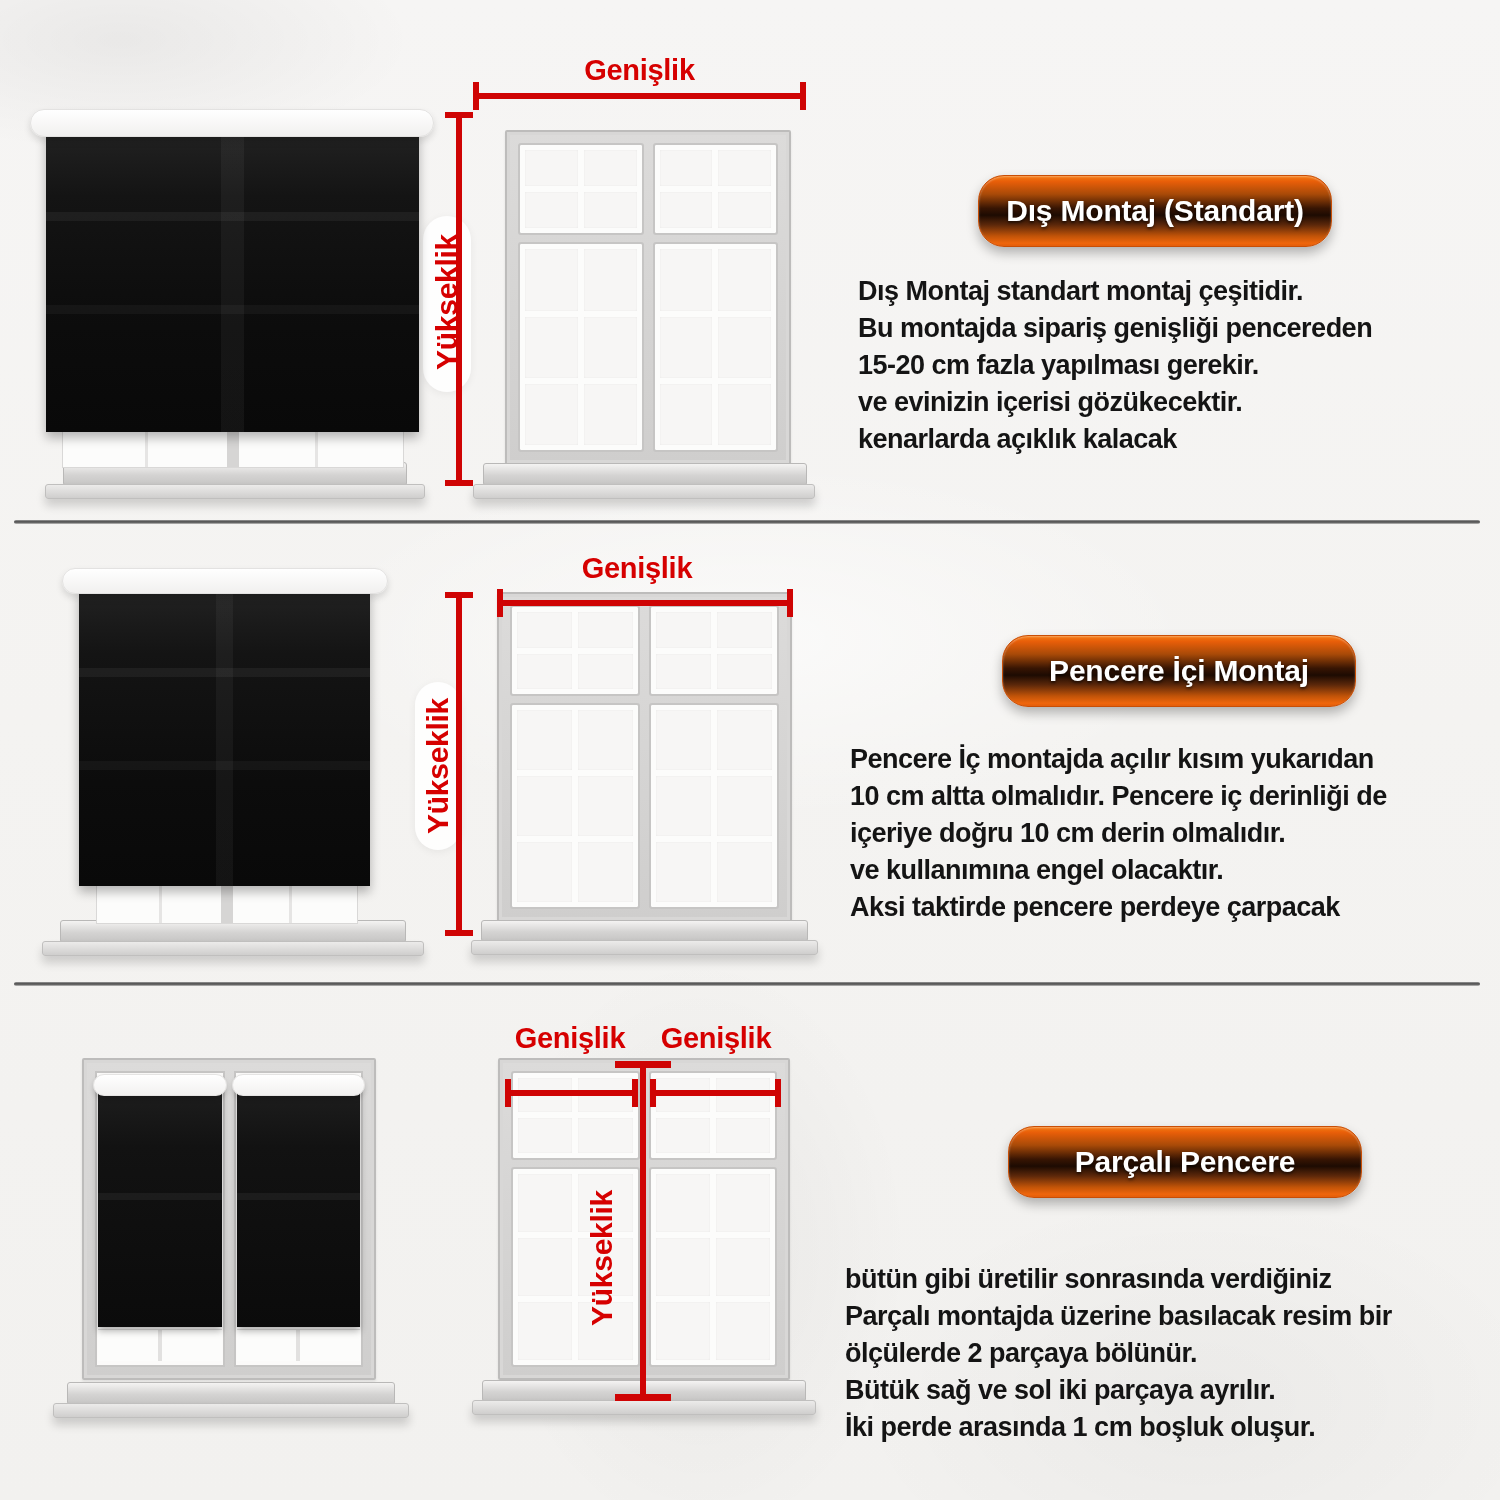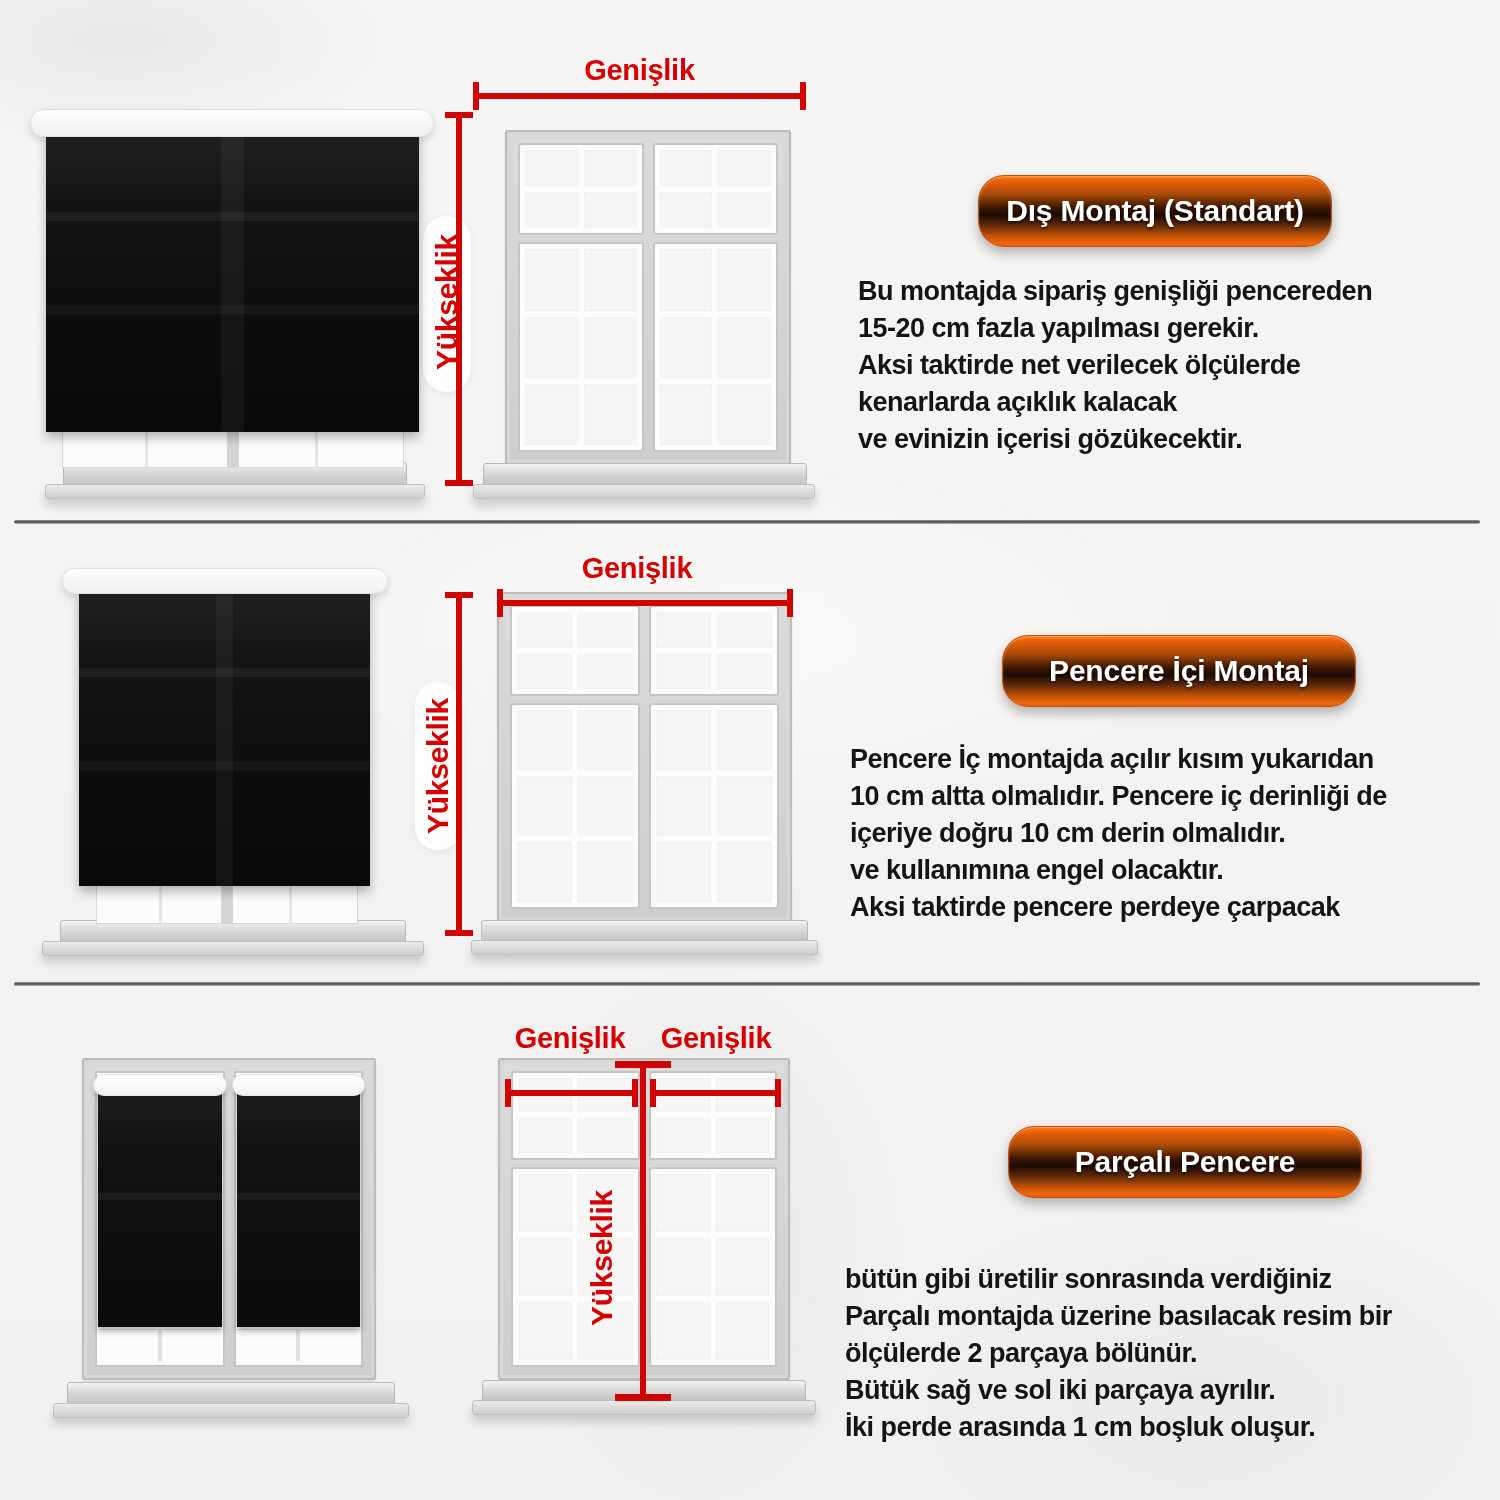--- a/index.html
+++ b/index.html
@@ -146,25 +146,25 @@
     <div class="sill-base" style="left:473px; top:484px; width:342px; height:15px;"></div>
 
     <div class="mlabel" style="left:473px; top:54px; width:333px;">Genişlik</div>
     <div class="harrow" style="left:473px; top:93px; width:333px;"></div>
     <div class="vpill" style="left:423px; top:216px; width:48px; height:176px;"></div>
     <div class="varrow" style="left:456px; top:112px; height:374px;"></div>
     <div class="vlabel" style="left:362px; top:282px;">Yükseklik</div>
 
     <div class="badge" style="left:978px; top:175px;">Dış Montaj (Standart)</div>
     <div class="desc" style="left:858px; top:273px;">
+      <div>Dış Montaj standart montaj çeşitidir.</div>
       <div>Bu montajda sipariş genişliği pencereden</div>
       <div>15-20 cm fazla yapılması gerekir.</div>
-      <div>Aksi taktirde net verilecek ölçülerde</div>
+      <div>ve evinizin içerisi gözükecektir.</div>
       <div>kenarlarda açıklık kalacak</div>
-      <div>ve evinizin içerisi gözükecektir.</div>
     </div>
   </div>
 
   <div class="divider" style="left:14px; top:520px; width:1466px;"></div>
 
   <div>
 
     <div class="lstrip" style="left:96px; top:874px; width:262px; height:50px;">
       <span class="mull"></span>
       <span class="mline" style="left:24%;"></span>

